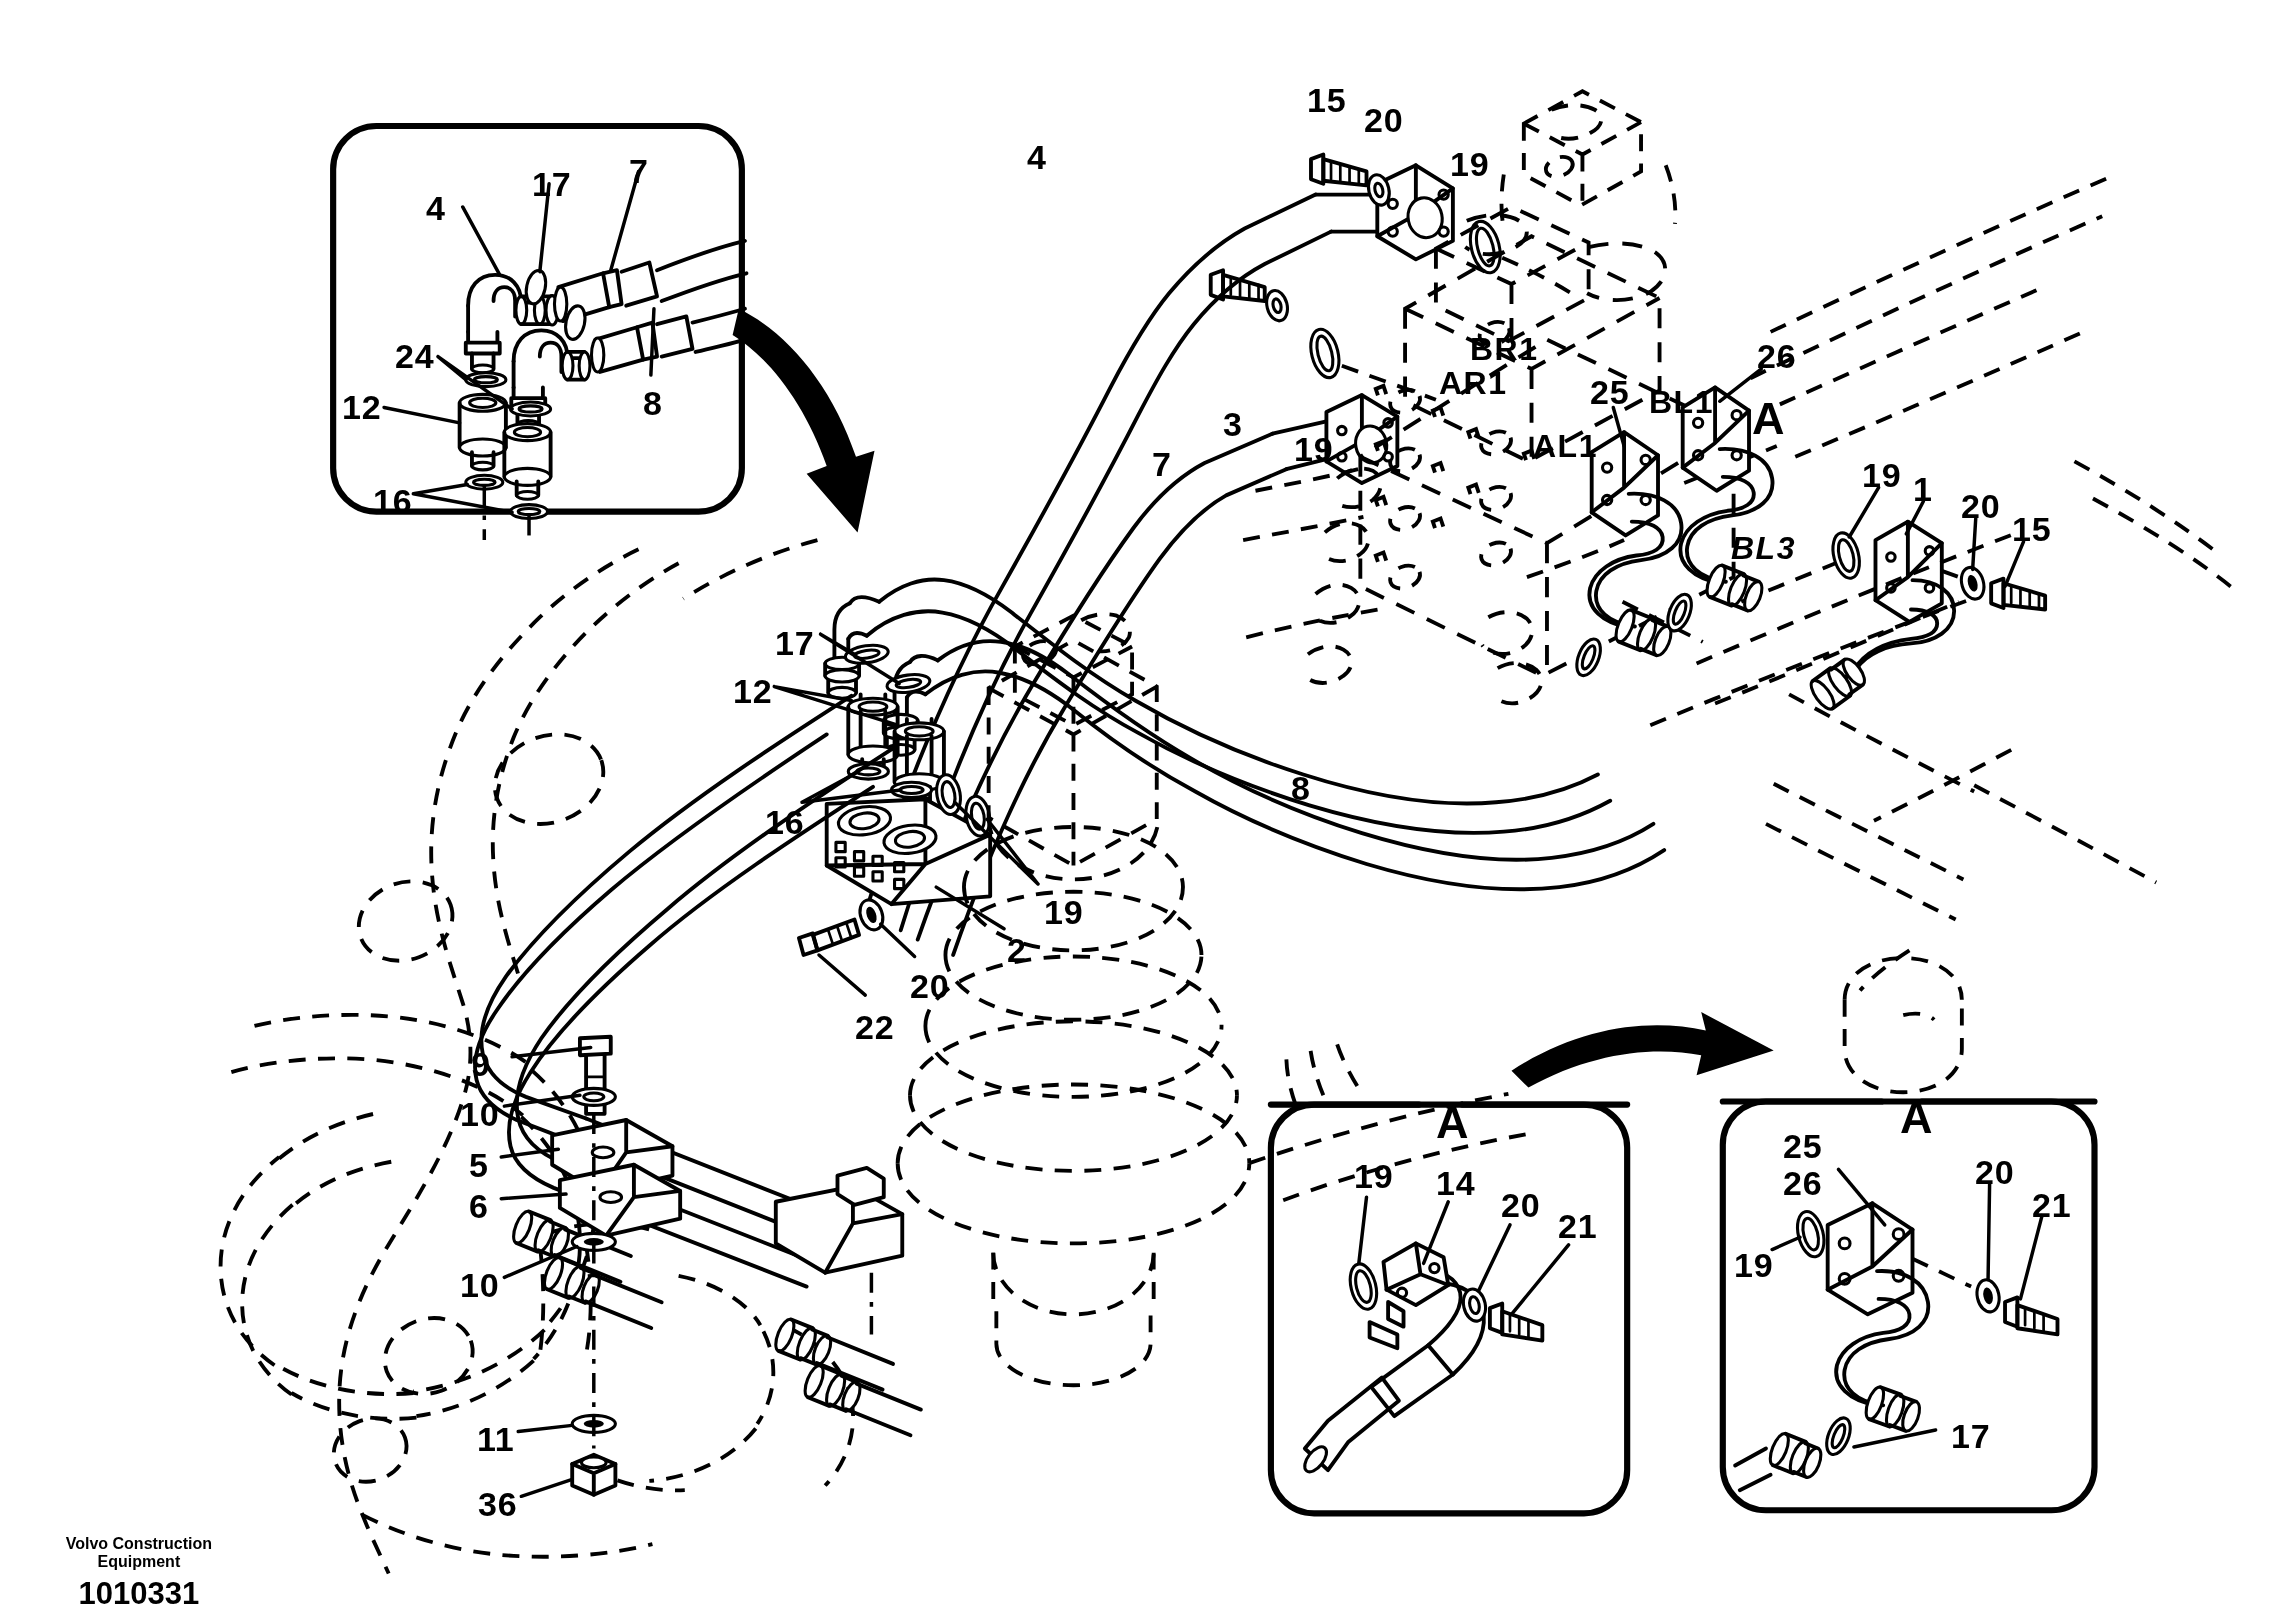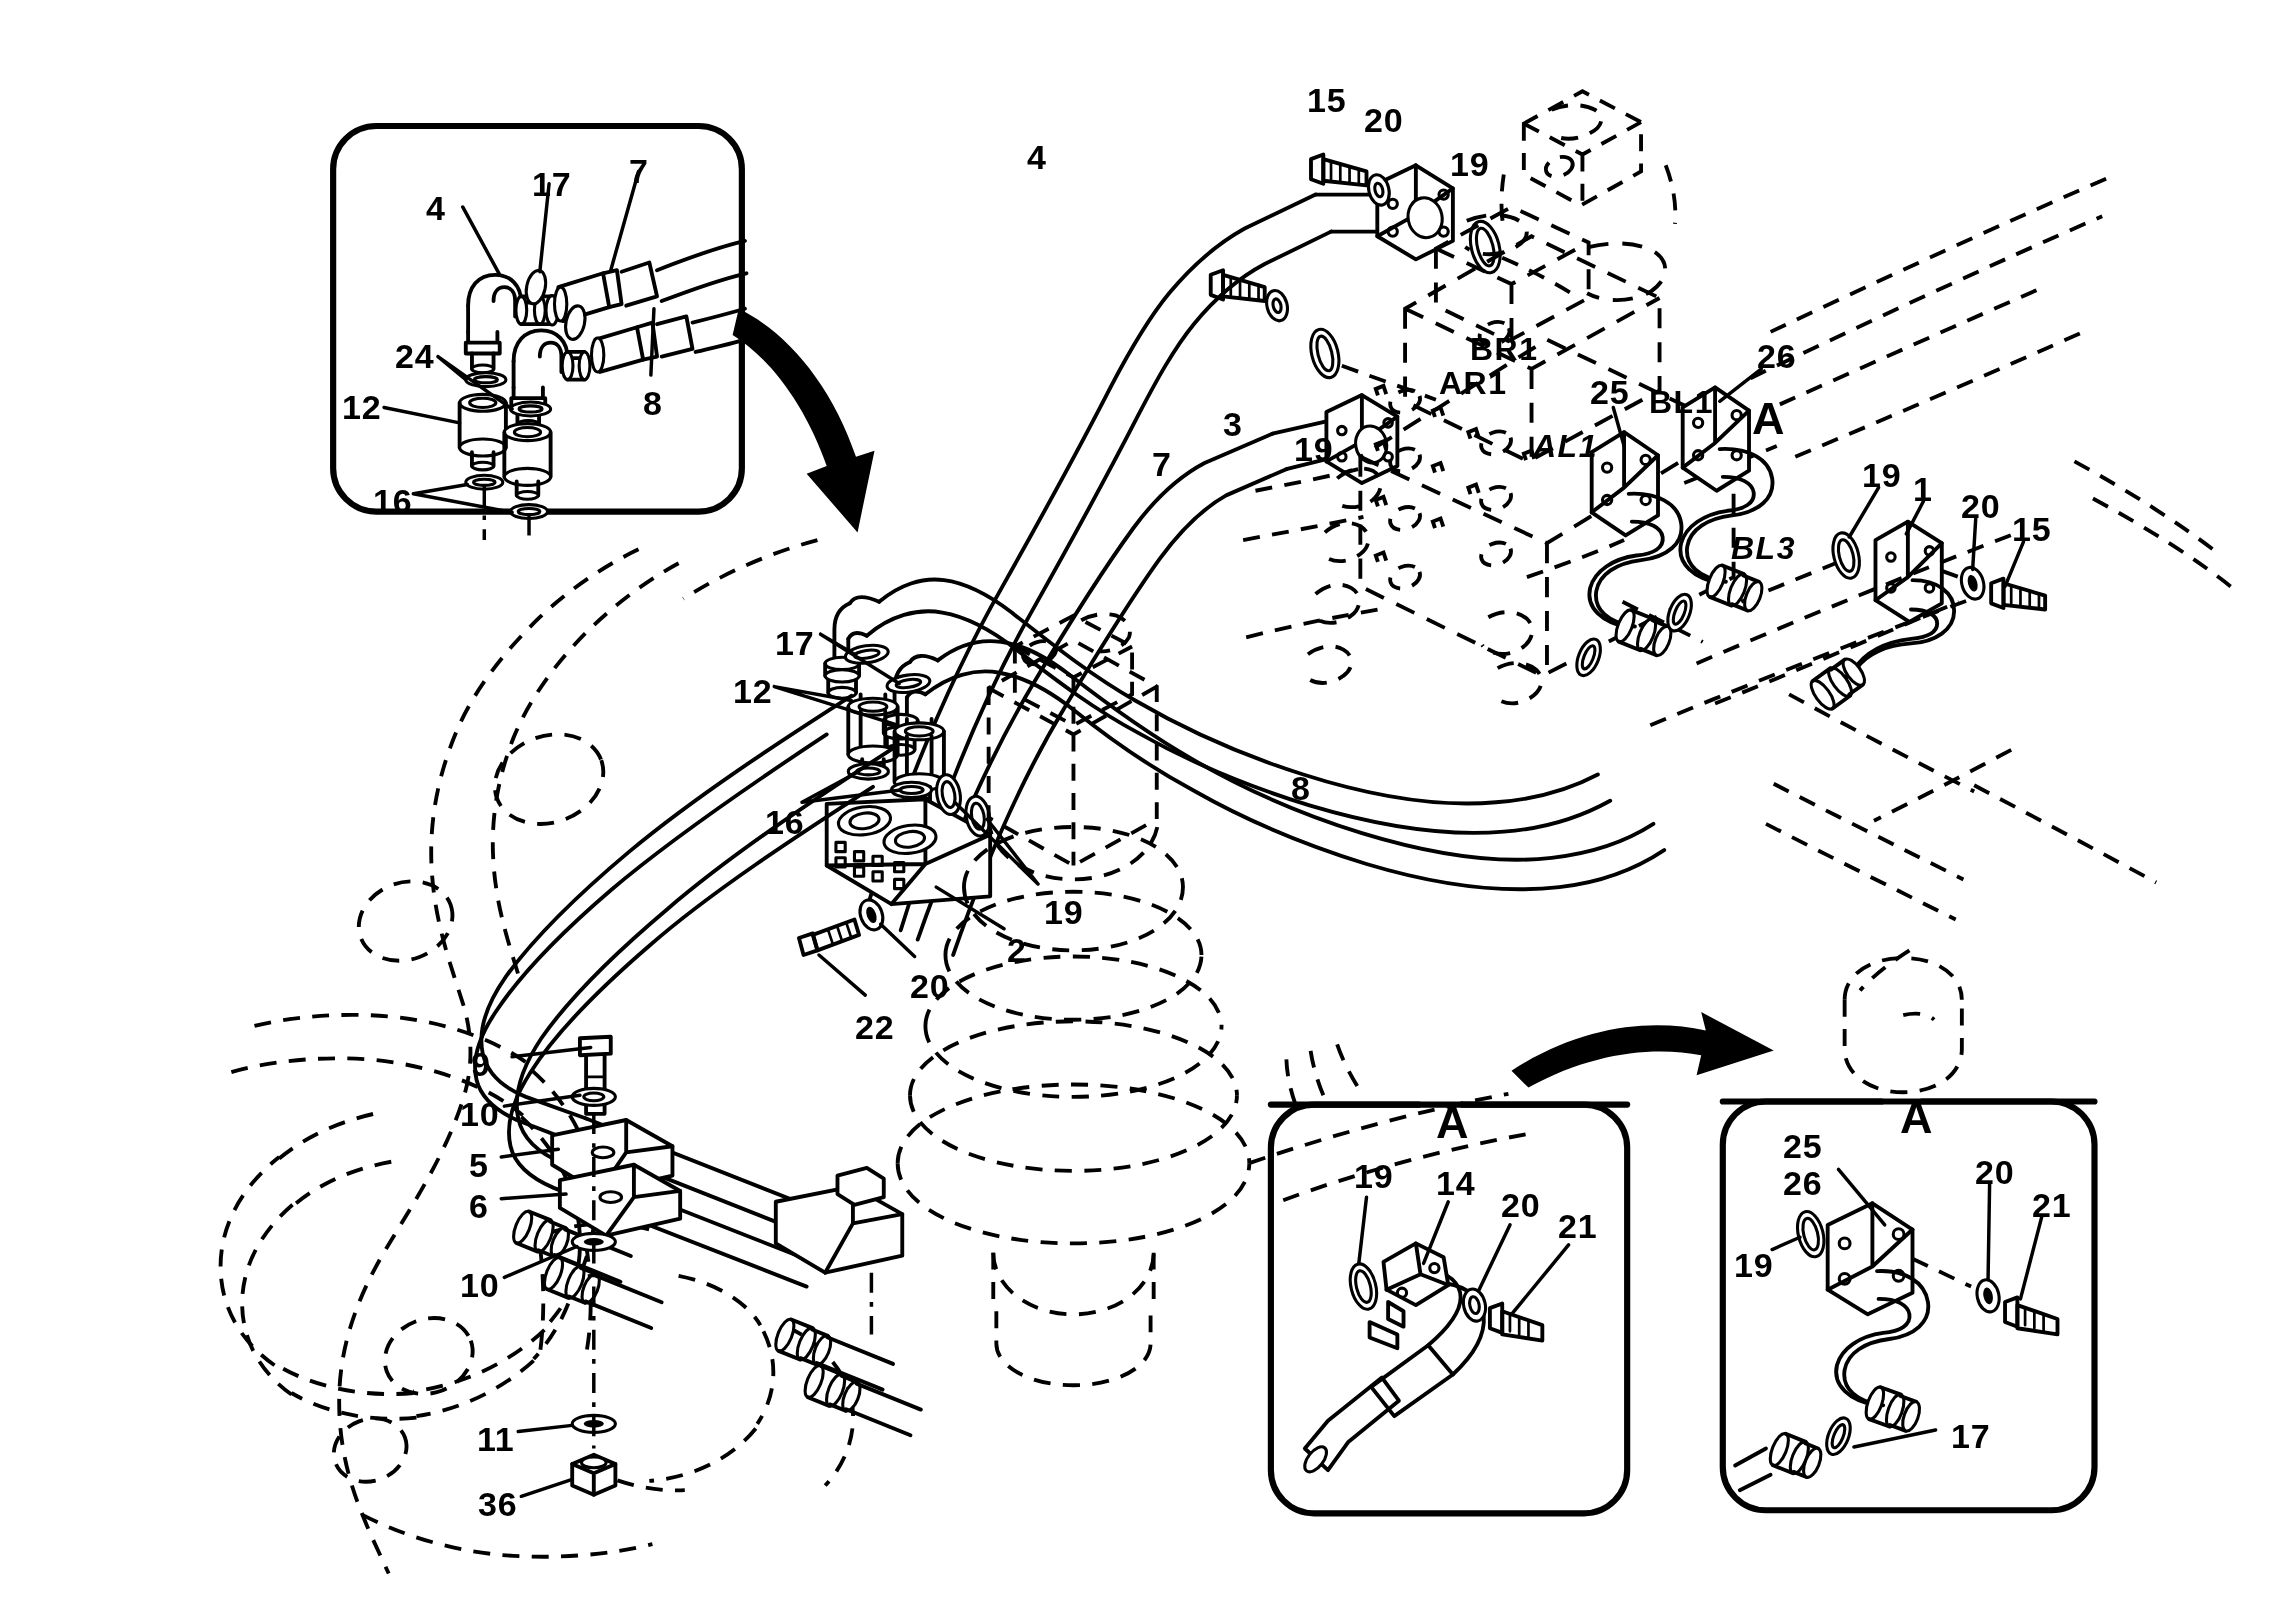--- a/index.html
+++ b/index.html
@@ -831,22 +831,27 @@
       <div class="callout" style="left: 1501px; top: 1188px;">20</div>
       <div class="callout" style="left: 1558px; top: 1209px;">21</div>
       <div class="callout" style="left: 1783px; top: 1129px;">25</div>
       <div class="callout" style="left: 1783px; top: 1166px;">26</div>
       <div class="callout" style="left: 1975px; top: 1155px;">20</div>
       <div class="callout" style="left: 2032px; top: 1188px;">21</div>
       <div class="callout" style="left: 1734px; top: 1248px;">19</div>
       <div class="callout" style="left: 1951px; top: 1419px;">17</div>
       <div class="port" style="left: 1470px; top: 333px;">BR1</div>
       <div class="port" style="left: 1391px; top: 367px; margin-left: 48px;">AR1</div>
-      <div class="port" style="left: 1533px; top: 430px; font-style: italic;">AL1</div>
+      <div class="port" style="left: 1533px; top: 430px;">AL1</div>
       <div class="port" style="left: 1649px; top: 386px;">BL1</div>
       <div class="port" style="left: 1731px; top: 532px; font-style: italic;">BL3</div>
       <div class="viewletter" style="left: 1436px; top: 1100px;">A</div>
       <div class="viewletter" style="left: 1900px; top: 1095px;">A</div>
     </div>
 
+  <div id="footer">
+    <div id="brandline1">Volvo Construction</div>
+    <div id="brandline2">Equipment</div>
+    <div id="docnum">1010331</div>
+  </div>
 
 </div>
 
 
 </body></html>

